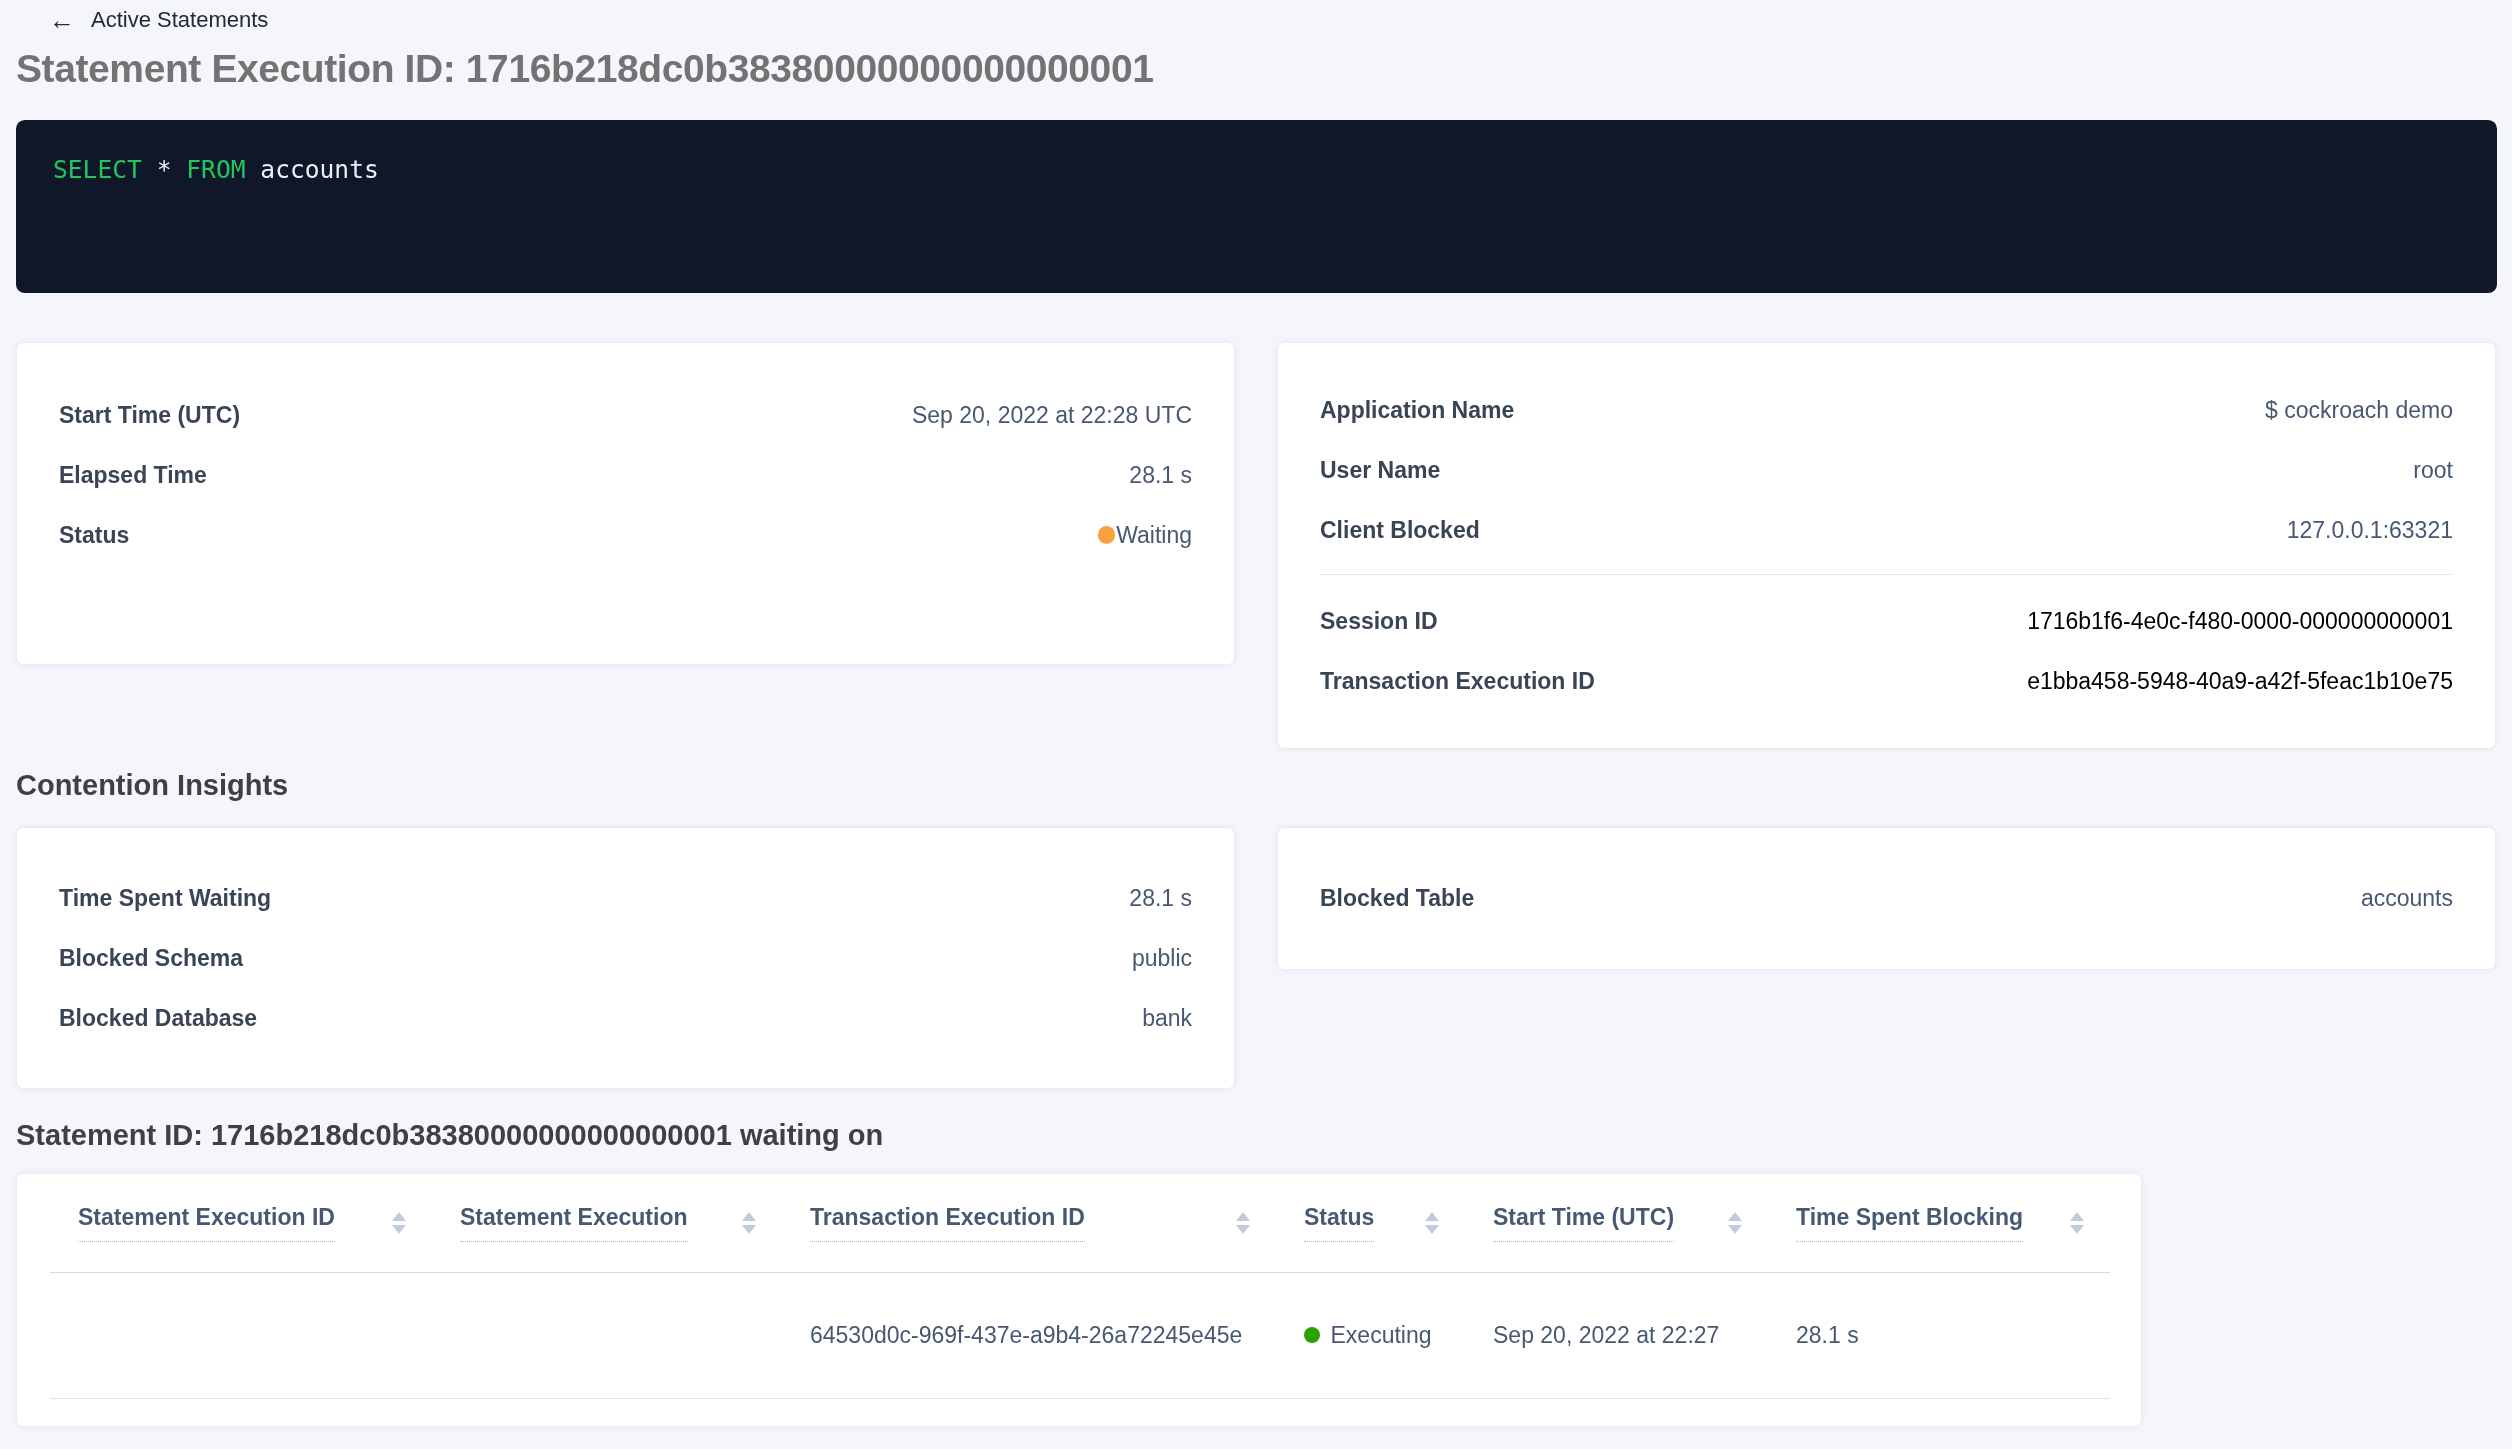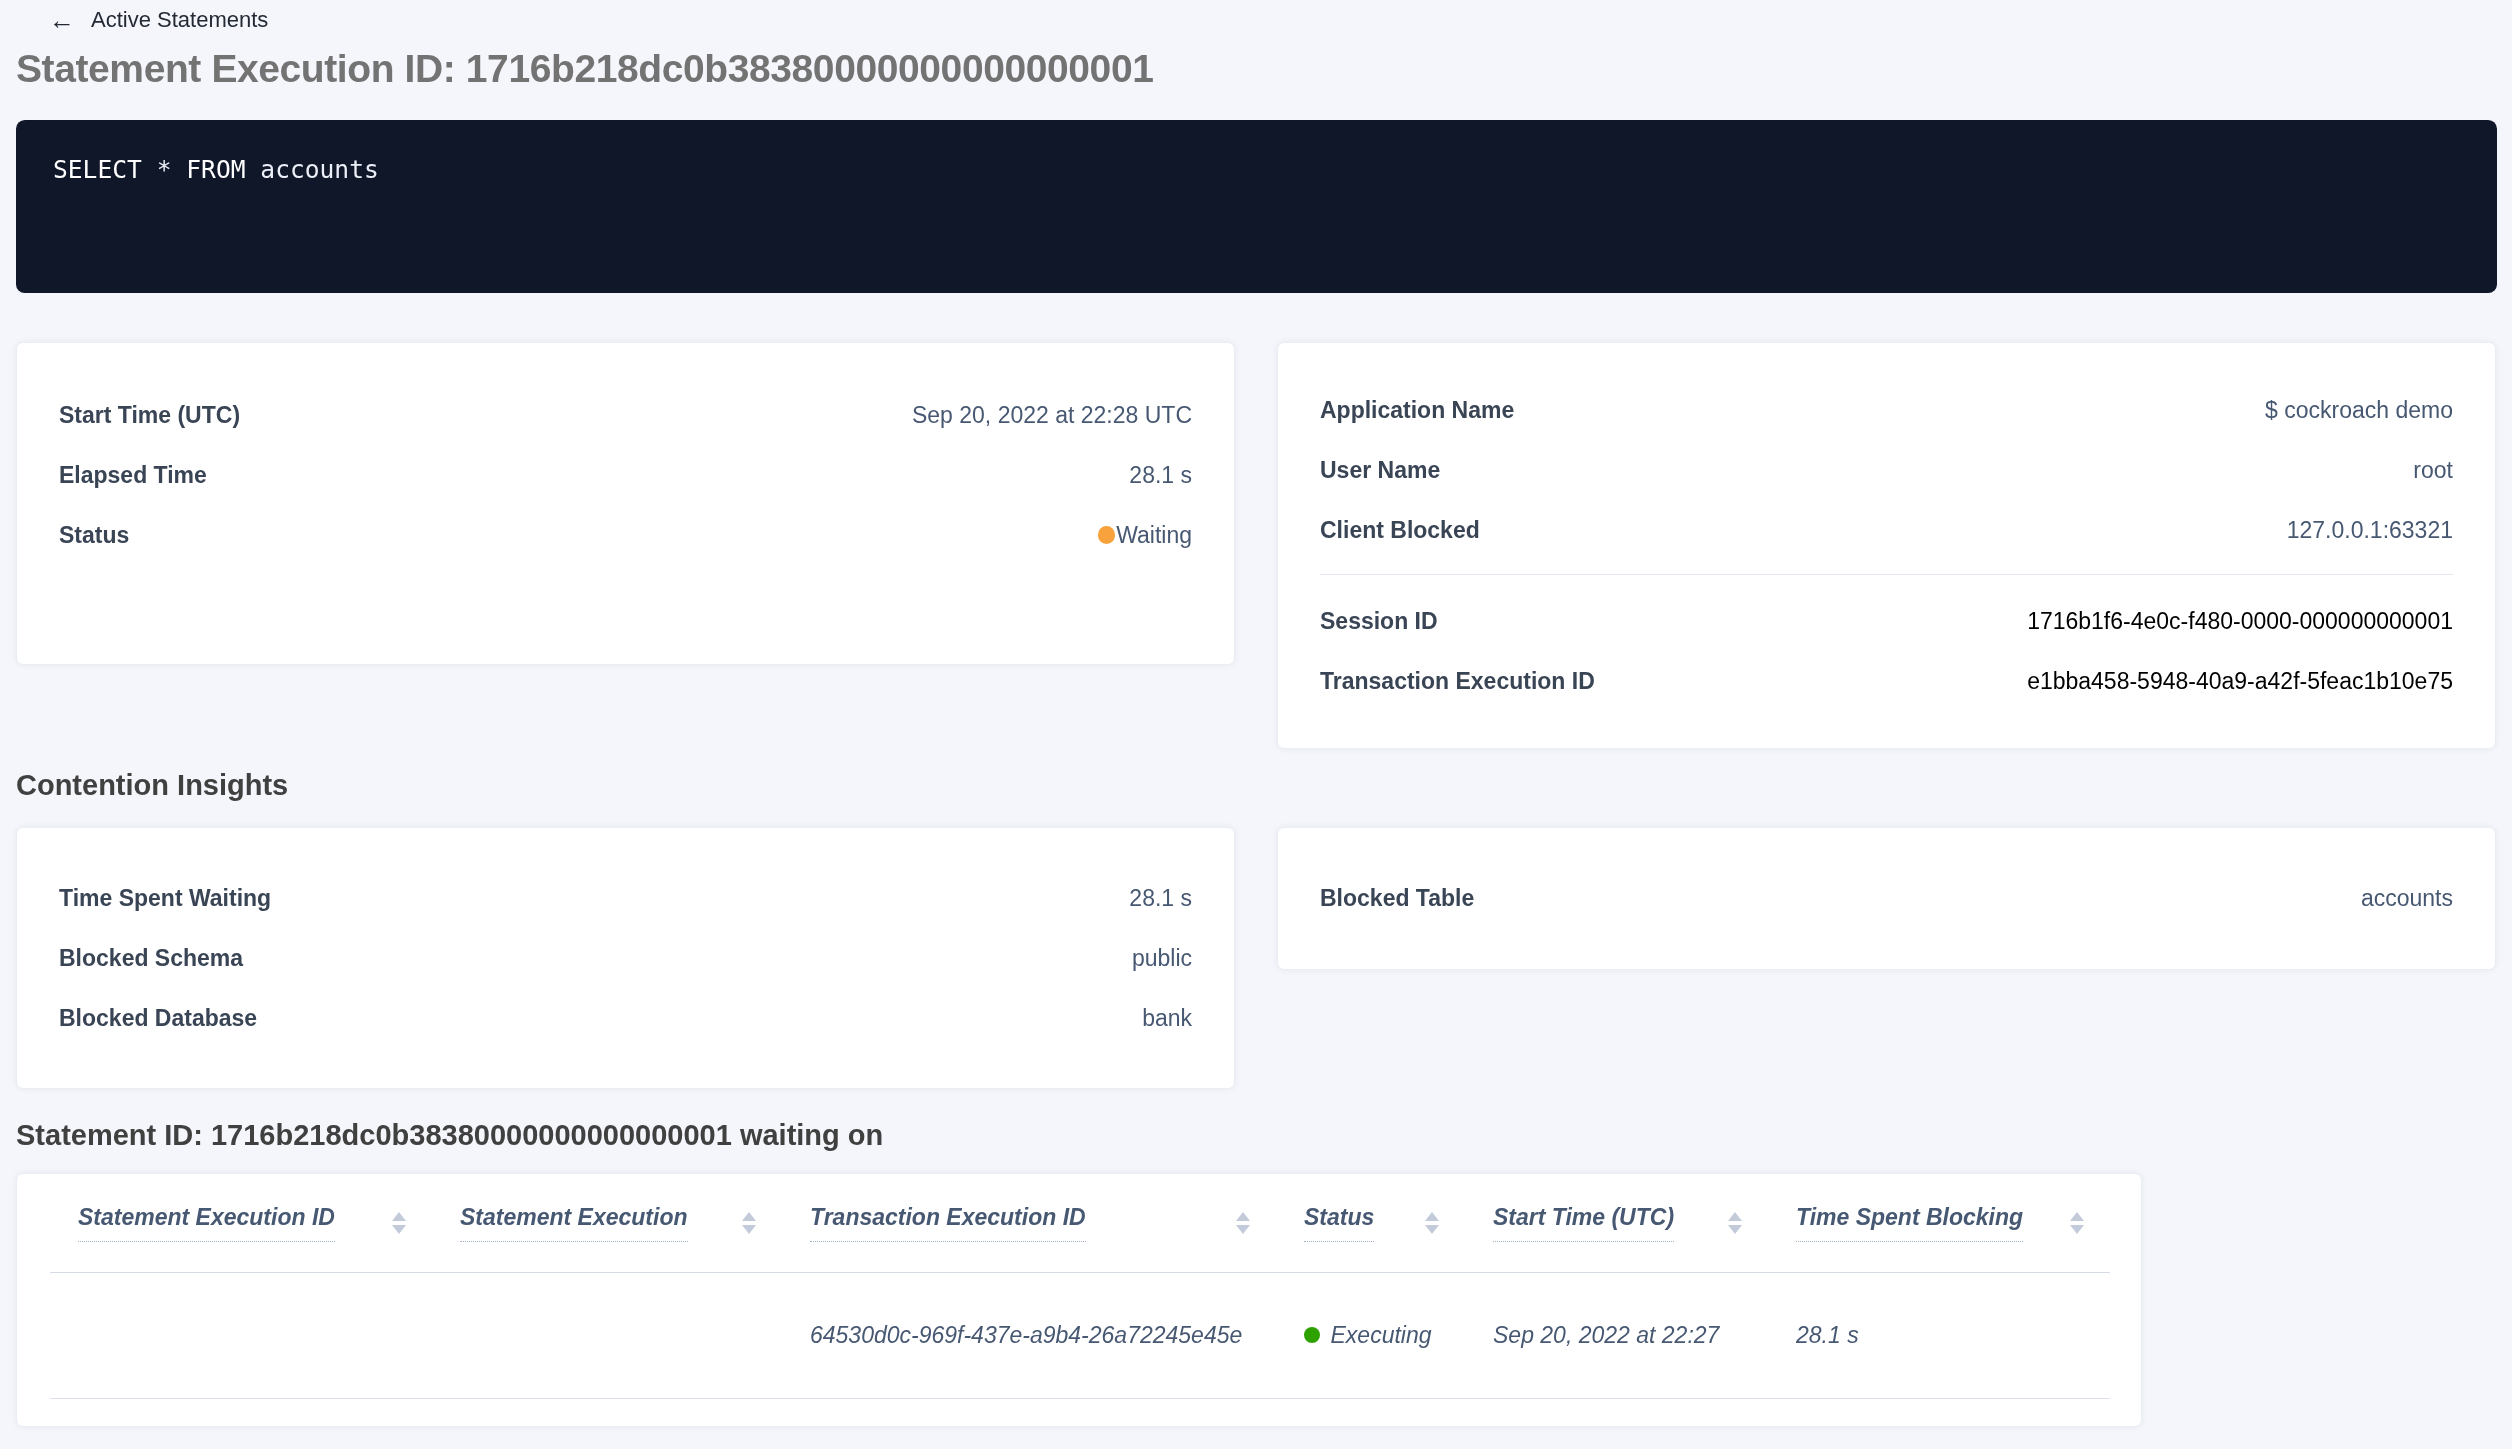--- a/index.html
+++ b/index.html
@@ -29,21 +29,21 @@
   
   .code-block {
     position: absolute; left: 16px; top: 120px;
     width: 2481px; height: 173px;
     background: #0f1729; border-radius: 8.8px;
     padding: 32px 37px;
     font-family: "DejaVu Sans Mono", "Liberation Mono", monospace;
     font-size: 24.6px; line-height: 35px; color: #eceff7;
     white-space: pre-wrap;
   }
-  .code-block .kw { color: #ffffff; }
+  .code-block .kw { color: #22c55e; }
 
   
   .card {
     background: #ffffff;
     border: 0.9px solid #e9edf4;
     border-radius: 7px;
     box-shadow: 0 0 7px rgba(36,42,53,0.06);
   }
   .cards-row { position: absolute; left: 16px; display: flex; gap: 42px; align-items: flex-start; }
   #row-overview { top: 342px; }
@@ -64,21 +64,21 @@
   .dot-executing { background: #2da100; }
   .divider { border: none; border-top: 1.8px solid #e4e9f1; margin: 14px 0 16px; }
 
   
   .section-heading { position: absolute; left: 16px; margin: 0; font-size: 29px; font-weight: bold; color: #404040; }
   #contention-heading { top: 769px; }
   #waiting-heading { top: 1119px; }
 
   
   .table-card { position: absolute; top: 1173px; left: 16px; width: 2126px; height: 254px; padding: 0 33px; overflow: hidden; }
-  table { width: 100%; border-collapse: collapse; table-layout: fixed; font-style: italic; }
+  table { width: 100%; border-collapse: collapse; table-layout: fixed; }
   th {
     height: 98px; border-bottom: 1.8px solid #d5dbe8;
     padding: 0 26px 0 28px; text-align: left;
     font-size: 23px; font-weight: bold; color: #475872; cursor: pointer;
   }
   .th-inner { display: flex; align-items: center; justify-content: space-between; gap: 8.8px; }
   .th-label { border-bottom: 1.8px dotted #a6b2c6; padding-bottom: 10.5px; white-space: nowrap; }
   .sort-icon { display: flex; flex-direction: column; gap: 4.4px; flex: 0 0 auto; }
   .tri-up   { width: 0; height: 0; border-left: 7px solid transparent; border-right: 7px solid transparent; border-bottom: 9.7px solid #c3cbdb; }
   .tri-down { width: 0; height: 0; border-left: 7px solid transparent; border-right: 7px solid transparent; border-top: 9.7px solid #c3cbdb; }

